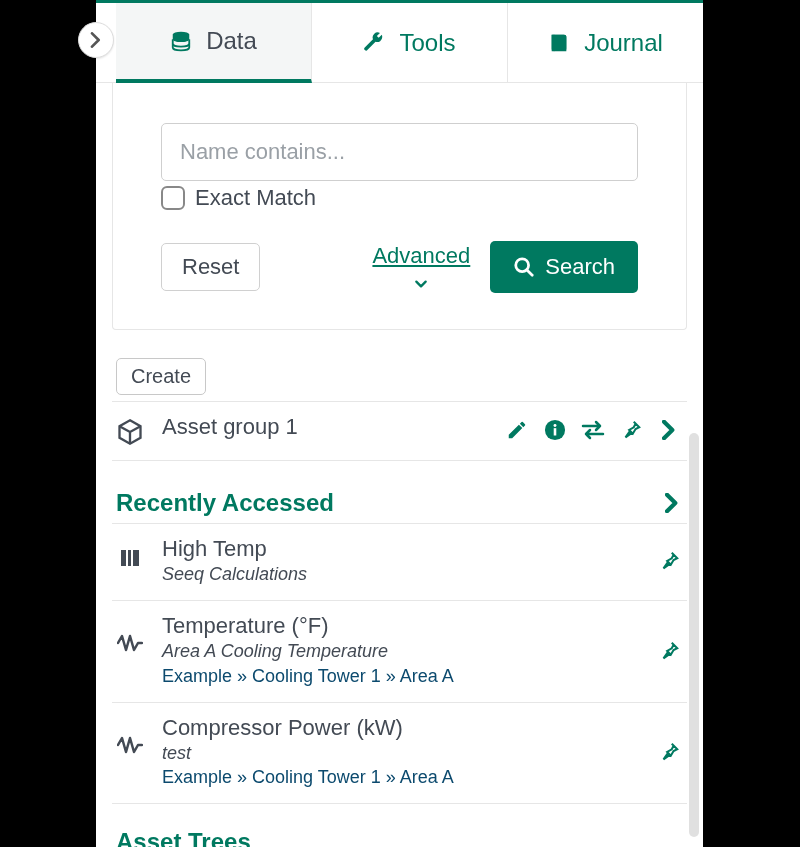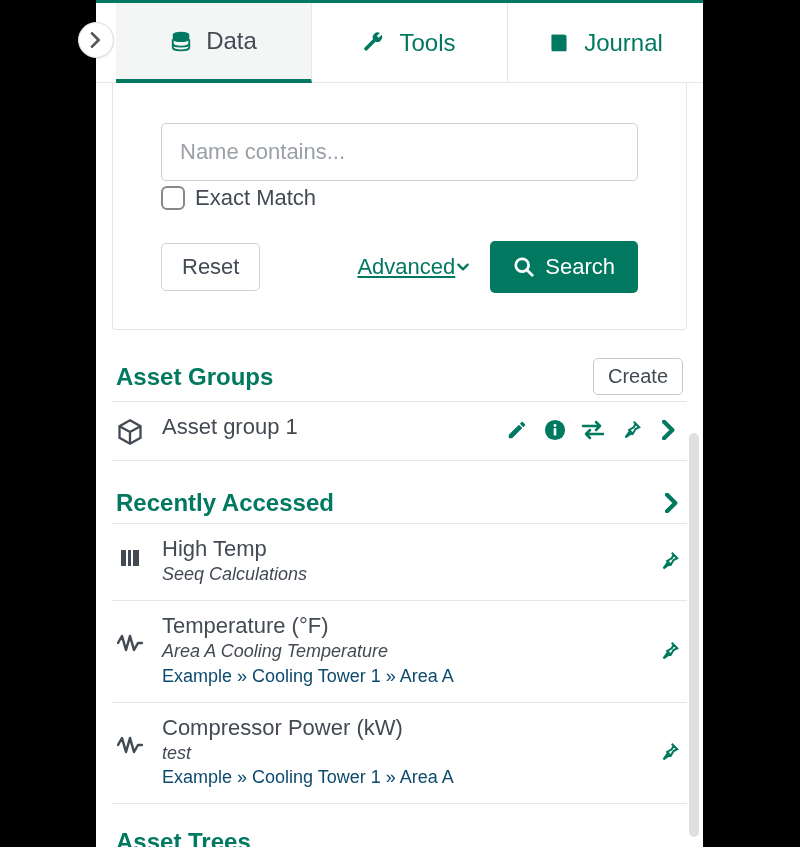--- a/index.html
+++ b/index.html
@@ -139,21 +139,22 @@
     color: #434a54;
   }
   .spacer { flex: 1; }
   .link-advanced {
     color: #007960;
     font-size: 22px;
     text-decoration: underline;
     cursor: pointer;
     display: inline-flex;
     align-items: center;
-    gap: 1px;
+    gap: 8px;
+    flex-direction: column;
   }
   .btn-search {
     background: #007960;
     color: #fff;
     font-weight: 500;
     padding: 12px 22px;
   }
   .section {
     margin: 28px 16px 0 16px;
   }
@@ -297,21 +298,20 @@
               <circle cx="10" cy="10" r="7"></circle>
               <line x1="21" y1="21" x2="15" y2="15" stroke-linecap="round"></line>
             </svg>
           <span>Search</span>
         </span>
       </div>
     </div>
 
     <div class="section">
       <div class="section-header">
-        <span class="section-title">Asset Groups</span>
         <span class="btn-create">Create</span>
       </div>
       <div class="list">
         <div class="list-item">
           <span class="list-icon">
             <svg width="28" height="28" viewBox="0 0 24 24" fill="none" stroke="#434a54" stroke-width="2">
                 <path d="M12 2l9 5v10l-9 5-9-5V7l9-5z"></path>
                 <path d="M3 7l9 5 9-5M12 22V12"></path>
               </svg>
           </span>

